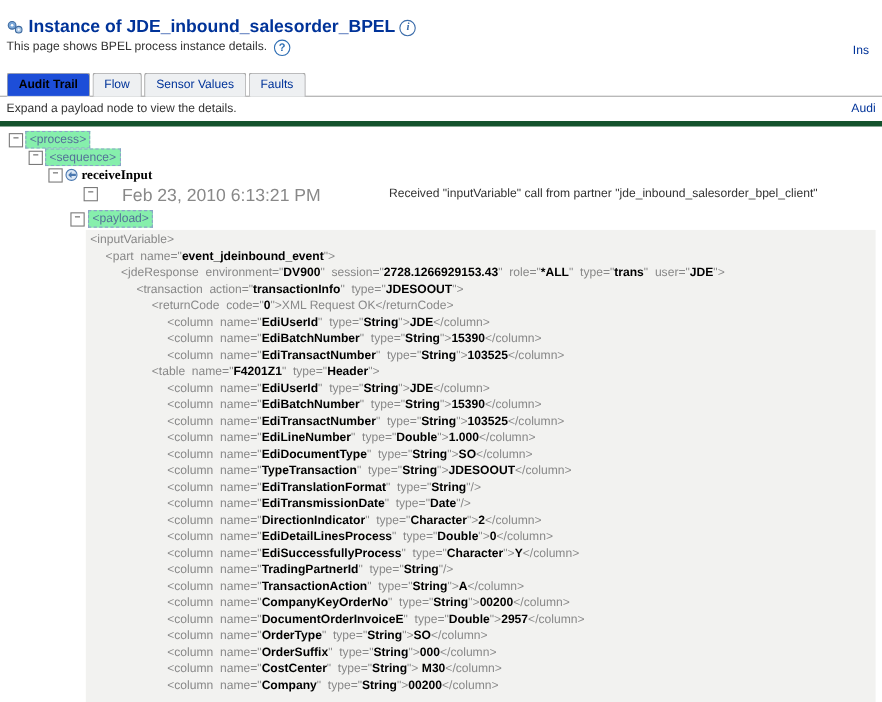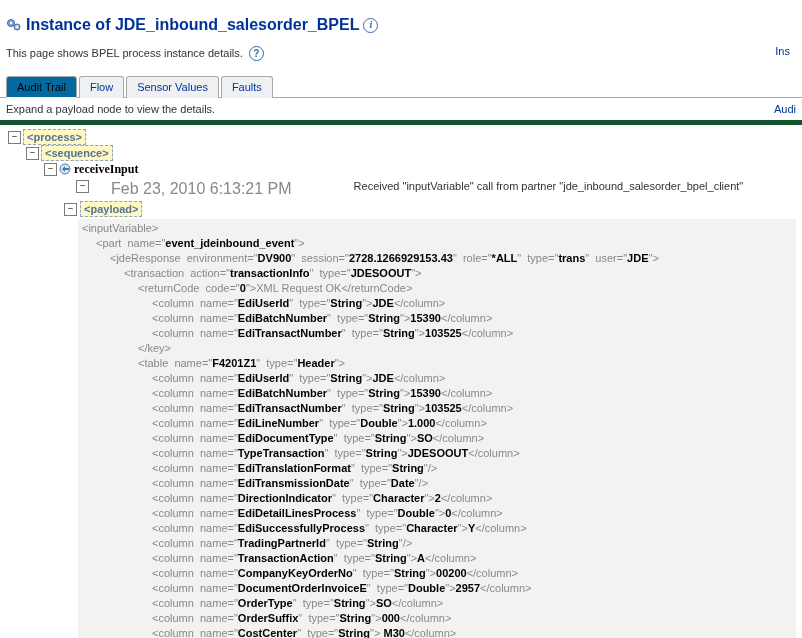--- a/index.html
+++ b/index.html
@@ -45,21 +45,21 @@
     font-weight:bold;
     line-height:1;
   }
   .subtitle-row {
     display:flex;
     align-items:center;
     justify-content:space-between;
     padding-right:4px;
   }
   .subtitle {
-    margin: 12px 0 6px 0;
+    margin: 2px 0 6px 0;
     font-size: 11px;
     color:#333;
   }
   .help-circle {
     display:inline-flex;
     align-items:center;justify-content:center;
     width:13px;height:13px;
     border:1px solid #2d6db3;
     border-radius:50%;
     color:#2d6db3;
@@ -90,24 +90,24 @@
     border-bottom:none;
     border-radius:3px 3px 0 0;
     padding:4px 10px;
     font-size:11px;
     color:#003399;
     background:#eef0f2;
     cursor:pointer;
     margin-right:2px;
   }
   .tab.active {
-    background:#0369a1;
+    background:#1d4ed8;
     border-bottom:1px solid #fff;
     color:#000;
-    font-weight:normal;
+    font-weight:bold;
   }
   .expand-bar {
     display:flex;
     justify-content:space-between;
     padding:5px 6px;
     font-size:11px;
     border-bottom:5px solid #14532d;
   }
 
   
@@ -134,22 +134,21 @@
     display:inline-block;
     flex-shrink:0;
   }
   .tag-box {
     border:1px dashed #8aa3c7;
     color:#547198;
     font-family: Arial,sans-serif;
     font-size:11px;
     padding:0 3px;
     line-height:14px;
-    background:#fef9c3;
-    font-weight:bold;
+    background:#86efac;
   }
   .receive-label {
     font-weight:bold;
     font-size:12px;
     color:#000;
     display:flex; align-items:center; gap:3px;font-family:Liberation Serif, serif;
   }
   .small-icon {
     display:inline-block; width:12px;height:12px;
   }
@@ -262,21 +261,20 @@
 
   <div class="xml" id="xml-block">
       <div class="xl-0"><span class="t">&lt;inputVariable&gt;</span></div>
       <div class="xl-1"><span class="t">&lt;part&nbsp; name="</span><span class="v">event_jdeinbound_event</span><span class="t">"&gt;</span></div>
       <div class="xl-2"><span class="t">&lt;jdeResponse&nbsp; environment="</span><span class="v">DV900</span><span class="t">"&nbsp; session="</span><span class="v">2728.1266929153.43</span><span class="t">"&nbsp; role="</span><span class="v">*ALL</span><span class="t">"&nbsp; type="</span><span class="v">trans</span><span class="t">"&nbsp; user="</span><span class="v">JDE</span><span class="t">"&gt;</span></div>
       <div class="xl-3"><span class="t">&lt;transaction&nbsp; action="</span><span class="v">transactionInfo</span><span class="t">"&nbsp; type="</span><span class="v">JDESOOUT</span><span class="t">"&gt;</span></div>
       <div class="xl-4"><span class="t">&lt;returnCode&nbsp; code="</span><span class="v">0</span><span class="t">"&gt;</span><span class="t">XML Request OK</span><span class="t">&lt;/returnCode&gt;</span></div>
       <div class="xl-5"><span class="t">&lt;column&nbsp; name="</span><span class="v">EdiUserId</span><span class="t">"&nbsp; type="</span><span class="v">String</span><span class="t">"&gt;</span><span class="v">JDE</span><span class="t">&lt;/column&gt;</span></div>
       <div class="xl-5"><span class="t">&lt;column&nbsp; name="</span><span class="v">EdiBatchNumber</span><span class="t">"&nbsp; type="</span><span class="v">String</span><span class="t">"&gt;</span><span class="v">15390</span><span class="t">&lt;/column&gt;</span></div>
       <div class="xl-5"><span class="t">&lt;column&nbsp; name="</span><span class="v">EdiTransactNumber</span><span class="t">"&nbsp; type="</span><span class="v">String</span><span class="t">"&gt;</span><span class="v">103525</span><span class="t">&lt;/column&gt;</span></div>
-      <div class="xl-4"><span class="t">&lt;/key&gt;</span></div>
       <div class="xl-4"><span class="t">&lt;table&nbsp; name="</span><span class="v">F4201Z1</span><span class="t">"&nbsp; type="</span><span class="v">Header</span><span class="t">"&gt;</span></div>
       <div class="xl-5"><span class="t">&lt;column&nbsp; name="</span><span class="v">EdiUserId</span><span class="t">"&nbsp; type="</span><span class="v">String</span><span class="t">"&gt;</span><span class="v">JDE</span><span class="t">&lt;/column&gt;</span></div>
       <div class="xl-5"><span class="t">&lt;column&nbsp; name="</span><span class="v">EdiBatchNumber</span><span class="t">"&nbsp; type="</span><span class="v">String</span><span class="t">"&gt;</span><span class="v">15390</span><span class="t">&lt;/column&gt;</span></div>
       <div class="xl-5"><span class="t">&lt;column&nbsp; name="</span><span class="v">EdiTransactNumber</span><span class="t">"&nbsp; type="</span><span class="v">String</span><span class="t">"&gt;</span><span class="v">103525</span><span class="t">&lt;/column&gt;</span></div>
       <div class="xl-5"><span class="t">&lt;column&nbsp; name="</span><span class="v">EdiLineNumber</span><span class="t">"&nbsp; type="</span><span class="v">Double</span><span class="t">"&gt;</span><span class="v">1.000</span><span class="t">&lt;/column&gt;</span></div>
       <div class="xl-5"><span class="t">&lt;column&nbsp; name="</span><span class="v">EdiDocumentType</span><span class="t">"&nbsp; type="</span><span class="v">String</span><span class="t">"&gt;</span><span class="v">SO</span><span class="t">&lt;/column&gt;</span></div>
       <div class="xl-5"><span class="t">&lt;column&nbsp; name="</span><span class="v">TypeTransaction</span><span class="t">"&nbsp; type="</span><span class="v">String</span><span class="t">"&gt;</span><span class="v">JDESOOUT</span><span class="t">&lt;/column&gt;</span></div>
       <div class="xl-5"><span class="t">&lt;column&nbsp; name="</span><span class="v">EdiTranslationFormat</span><span class="t">"&nbsp; type="</span><span class="v">String</span><span class="t">"/&gt;</span></div>
       <div class="xl-5"><span class="t">&lt;column&nbsp; name="</span><span class="v">EdiTransmissionDate</span><span class="t">"&nbsp; type="</span><span class="v">Date</span><span class="t">"/&gt;</span></div>
       <div class="xl-5"><span class="t">&lt;column&nbsp; name="</span><span class="v">DirectionIndicator</span><span class="t">"&nbsp; type="</span><span class="v">Character</span><span class="t">"&gt;</span><span class="v">2</span><span class="t">&lt;/column&gt;</span></div>

